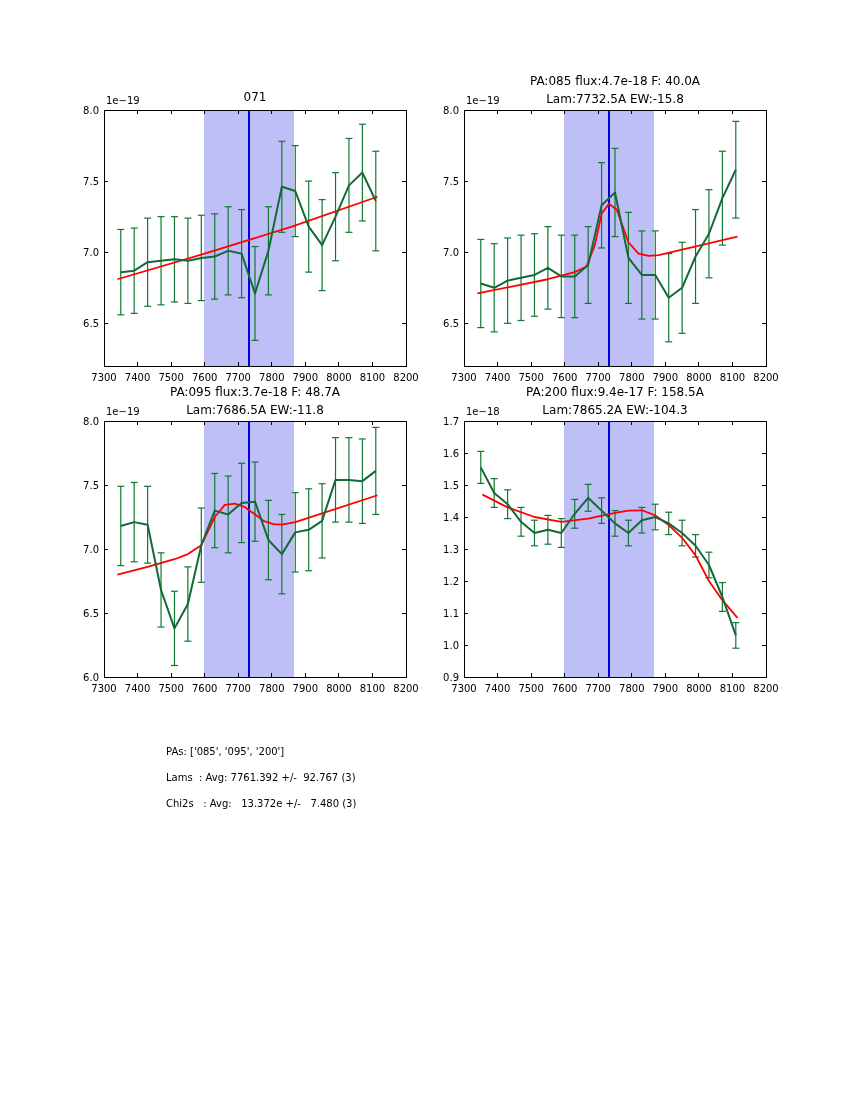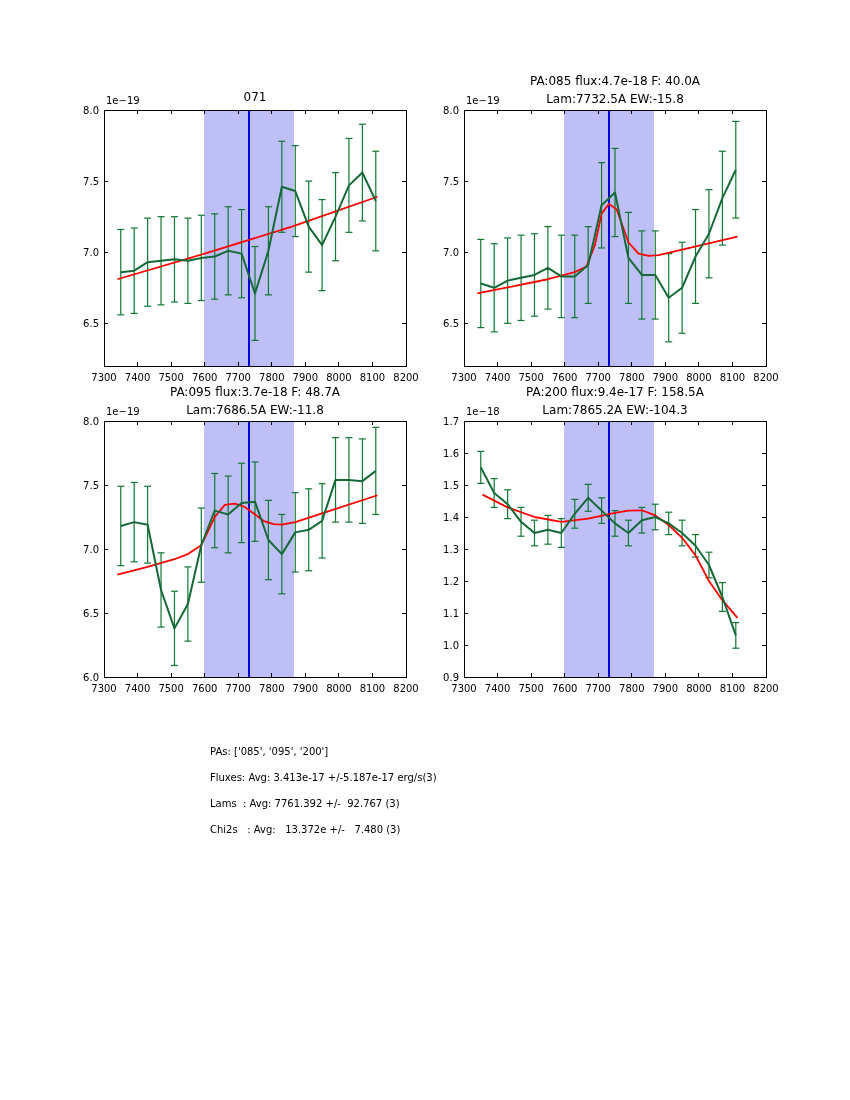--- a/index.html
+++ b/index.html
@@ -1,19 +1,19 @@
 <!DOCTYPE html>
 <html><head>
 <meta charset="utf-8">
 <style>
   html,body{margin:0;padding:0;background:#ffffff;}
   #figure{position:relative;width:850px;height:1100px;background:#ffffff;overflow:hidden;
           font-family:"DejaVu Sans","Liberation Sans",sans-serif;}
   #plots{position:absolute;left:0;top:0;}
-  #stats{position:absolute;left:166px;top:739px;font-size:10px;color:#000;margin-left:44px;}
+  #stats{position:absolute;left:166px;top:739px;font-size:10px;color:#000;}
   #stats .stat-line{height:26px;line-height:26px;white-space:pre;}
   svg text{fill:#000000;}
 </style>
 </head>
 <body>
 
 <div id="figure">
   <svg id="plots" width="850" height="1100" viewBox="0 0 850 1100">
       <g font-family="&quot;DejaVu Sans&quot;,&quot;Liberation Sans&quot;,sans-serif">
         <rect x="203.99555555555557" y="110" width="90.26444444444442" height="256" fill="#bfbff8" shape-rendering="crispEdges"></rect>
@@ -500,17 +500,16 @@
           <text x="459" y="456.49999999999994" text-anchor="end">1.6</text>
           <text x="459" y="424.5" text-anchor="end">1.7</text>
         </g>
         <text x="466" y="415" font-size="10px" text-anchor="start">1e−18</text>
         <text x="615" y="396" font-size="12px" text-anchor="middle">PA:200 flux:9.4e-17 F: 158.5A</text>
         <text x="615" y="414" font-size="12px" text-anchor="middle">Lam:7865.2A EW:-104.3</text>
       </g>
     </svg>
   <div id="stats">
     <div class="stat-line">PAs: ['085', '095', '200']</div>
-    <div class="stat-line">Fluxes: Avg: 3.413e-17 +/-5.187e-17 erg/s(3)</div>
     <div class="stat-line">Lams  : Avg: 7761.392 +/-  92.767 (3)</div>
     <div class="stat-line">Chi2s   : Avg:   13.372e +/-   7.480 (3)</div>
   </div>
 </div>
 
 </body></html>

